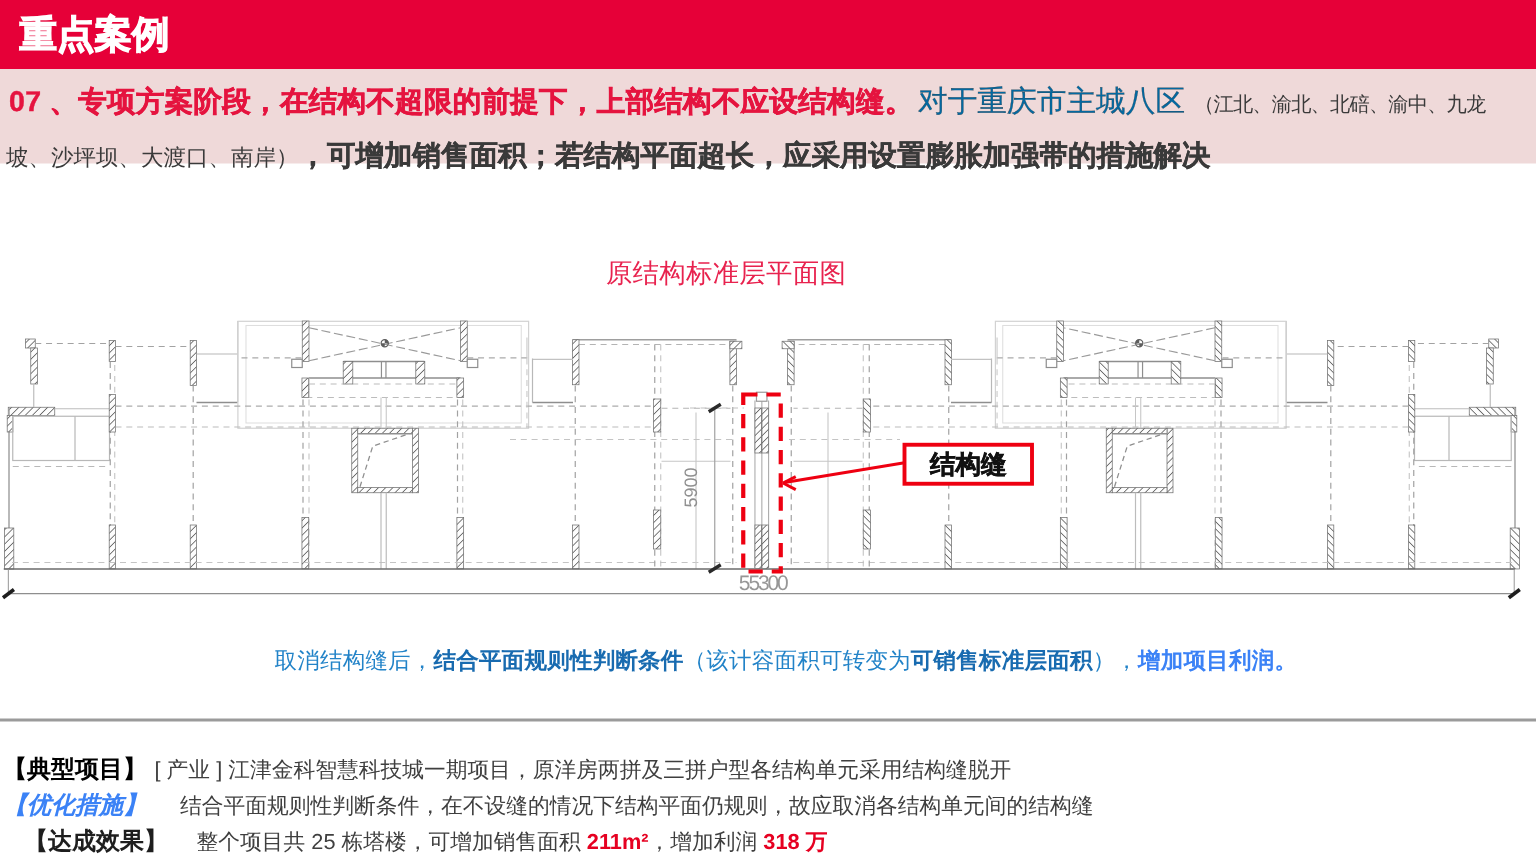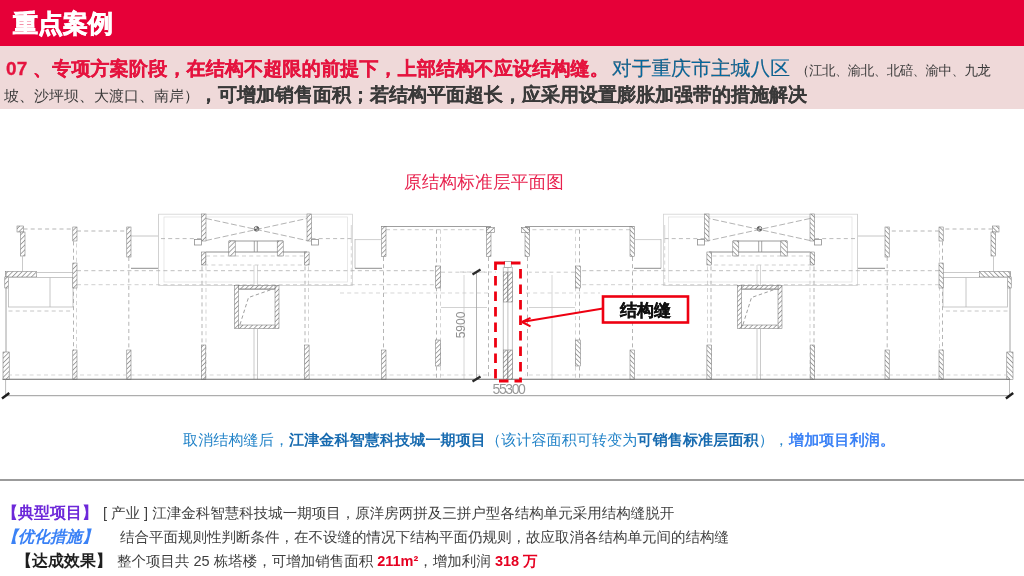--- a/index.html
+++ b/index.html
@@ -12,21 +12,21 @@
 <div class="abs" style="left:0;top:0;width:1024px;height:46px;background:#E60038;"></div>
 
 <div class="abs" style="left:13px;top:0;height:46px;line-height:47px;color:#fff;font-weight:bold;font-size:25px;-webkit-text-stroke:0.7px #fff;">重点案例</div>
 
 <div class="abs" style="left:0;top:46px;width:1024px;height:63px;background:#EFD9D9;"></div>
 
 <div class="abs" style="left:6px;top:53px;height:30px;line-height:30px;">
 <span style="font-size:19px;letter-spacing:0.2px;font-weight:bold;color:#E5143F;-webkit-text-stroke:0.3px #E5143F;">07 、专项方案阶段，在结构不超限的前提下，上部结构不应设结构缝。</span><span style="font-size:19.8px;font-weight:normal;color:#0369a1;margin-left:3px;-webkit-text-stroke:0.15px #3A3A3A;">对于重庆市主城八区</span><span style="font-size:13.5px;letter-spacing:-0.55px;color:#3A3A3A;margin-left:6px;">（江北、渝北、北碚、渝中、九龙</span>
 </div>
 
-<div class="abs" style="left:4px;top:80px;height:30px;line-height:30px;">
+<div class="abs" style="left:4px;top:90px;height:30px;line-height:30px;">
 <span style="font-size:15px;color:#3A3A3A;">坡、沙坪坝、大渡口、南岸）</span><span style="font-size:19px;font-weight:bold;color:#3A3A3A;-webkit-text-stroke:0.15px #3A3A3A;">，可增加销售面积；若结构平面超长，应采用设置膨胀加强带的措施解决</span>
 </div>
 
 <div class="abs" style="left:0;top:170px;width:968px;text-align:center;font-size:17.6px;letter-spacing:0.2px;color:#E8224E;">原结构标准层平面图</div>
 
 <svg class="abs" style="left:0;top:0;" width="1024" height="576" viewBox="0 0 1024 576">
 <defs>
 <pattern id="ht" patternUnits="userSpaceOnUse" width="3.4" height="3.4" patternTransform="rotate(45)">
 <rect width="3.4" height="3.4" fill="#fdfdfd"></rect>
         <line x1="0" y1="0" x2="0" y2="3.4" stroke="#4a4a4a" stroke-width="0.95"></line>
@@ -209,21 +209,21 @@
 <line x1="522" y1="322" x2="530.5" y2="317.8" stroke="#EE0011" stroke-width="2"></line>
 <line x1="522" y1="322" x2="530.5" y2="326.4" stroke="#EE0011" stroke-width="2"></line>
 </g>
 
 <g>
 <rect x="603" y="296.5" width="85" height="26" fill="#fff" stroke="#EE0011" stroke-width="2.6"></rect>
 <text x="645.5" y="315.5" text-anchor="middle" font-size="17" font-weight="bold" fill="#111" stroke="#111" stroke-width="0.3" font-family="Liberation Sans">结构缝</text>
 </g>
 </svg>
 
-<div class="abs" style="left:183px;top:431px;font-size:15px;letter-spacing:0.15px;color:#2283C8;">取消结构缝后，<b style="color:#186BB0;">江津金科智慧科技城一期项目</b>（该计容面积可转变为<b style="color:#186BB0;">可销售标准层面积</b>），<b style="color:#3b82f6;margin-top:32px;">增加项目利润。</b></div>
+<div class="abs" style="left:183px;top:431px;font-size:15px;letter-spacing:0.15px;color:#2283C8;">取消结构缝后，<b style="color:#186BB0;">结合平面规则性判断条件</b>（该计容面积可转变为<b style="color:#186BB0;">可销售标准层面积</b>），<b style="color:#3b82f6;margin-top:32px;">增加项目利润。</b></div>
 
 <div class="abs" style="left:0;top:479px;width:1024px;height:2px;background:#9b9b9b;"></div>
 
-<div class="abs" style="left:2px;top:503px;font-size:14.5px;color:#3f3f3f;"><span style="font-size:16px;font-weight:bold;color:#6d28d9;">【典型项目】</span><span style="margin-left:5px;">[ 产业 ] 江津金科智慧科技城一期项目，原洋房两拼及三拼户型各结构单元采用结构缝脱开</span></div>
+<div class="abs" style="left:2px;top:503px;font-size:14.5px;color:#3f3f3f;"><span style="font-size:16px;font-weight:bold;color:#000000;">【典型项目】</span><span style="margin-left:5px;">[ 产业 ] 江津金科智慧科技城一期项目，原洋房两拼及三拼户型各结构单元采用结构缝脱开</span></div>
 
 <div class="abs" style="left:2px;top:527px;font-size:14.5px;color:#3f3f3f;"><span style="font-size:16px;font-weight:bold;font-style:italic;color:#3b82f6;">【优化措施】</span><span style="margin-left:22px;">结合平面规则性判断条件，在不设缝的情况下结构平面仍规则，故应取消各结构单元间的结构缝</span></div>
 
-<div class="abs" style="left:2px;top:551px;font-size:14.5px;color:#3f3f3f;"><span style="font-size:16px;font-weight:bold;color:#1e1e1e;margin-left:14px;">【达成效果】</span><span style="margin-left:5px;">整个项目共 25 栋塔楼，可增加销售面积 <b style="color:#E60021;">211m²</b>，增加利润 <b style="color:#E60021;">318 万</b></span></div>
+<div class="abs" style="left:2px;top:551px;font-size:14.5px;color:#3f3f3f;"><span style="font-size:16px;font-weight:bold;color:#1e1e1e;margin-left:14px;">【达成效果】</span><span style="margin-left:19px;">整个项目共 25 栋塔楼，可增加销售面积 <b style="color:#E60021;">211m²</b>，增加利润 <b style="color:#E60021;">318 万</b></span></div>
 
 </body></html>

